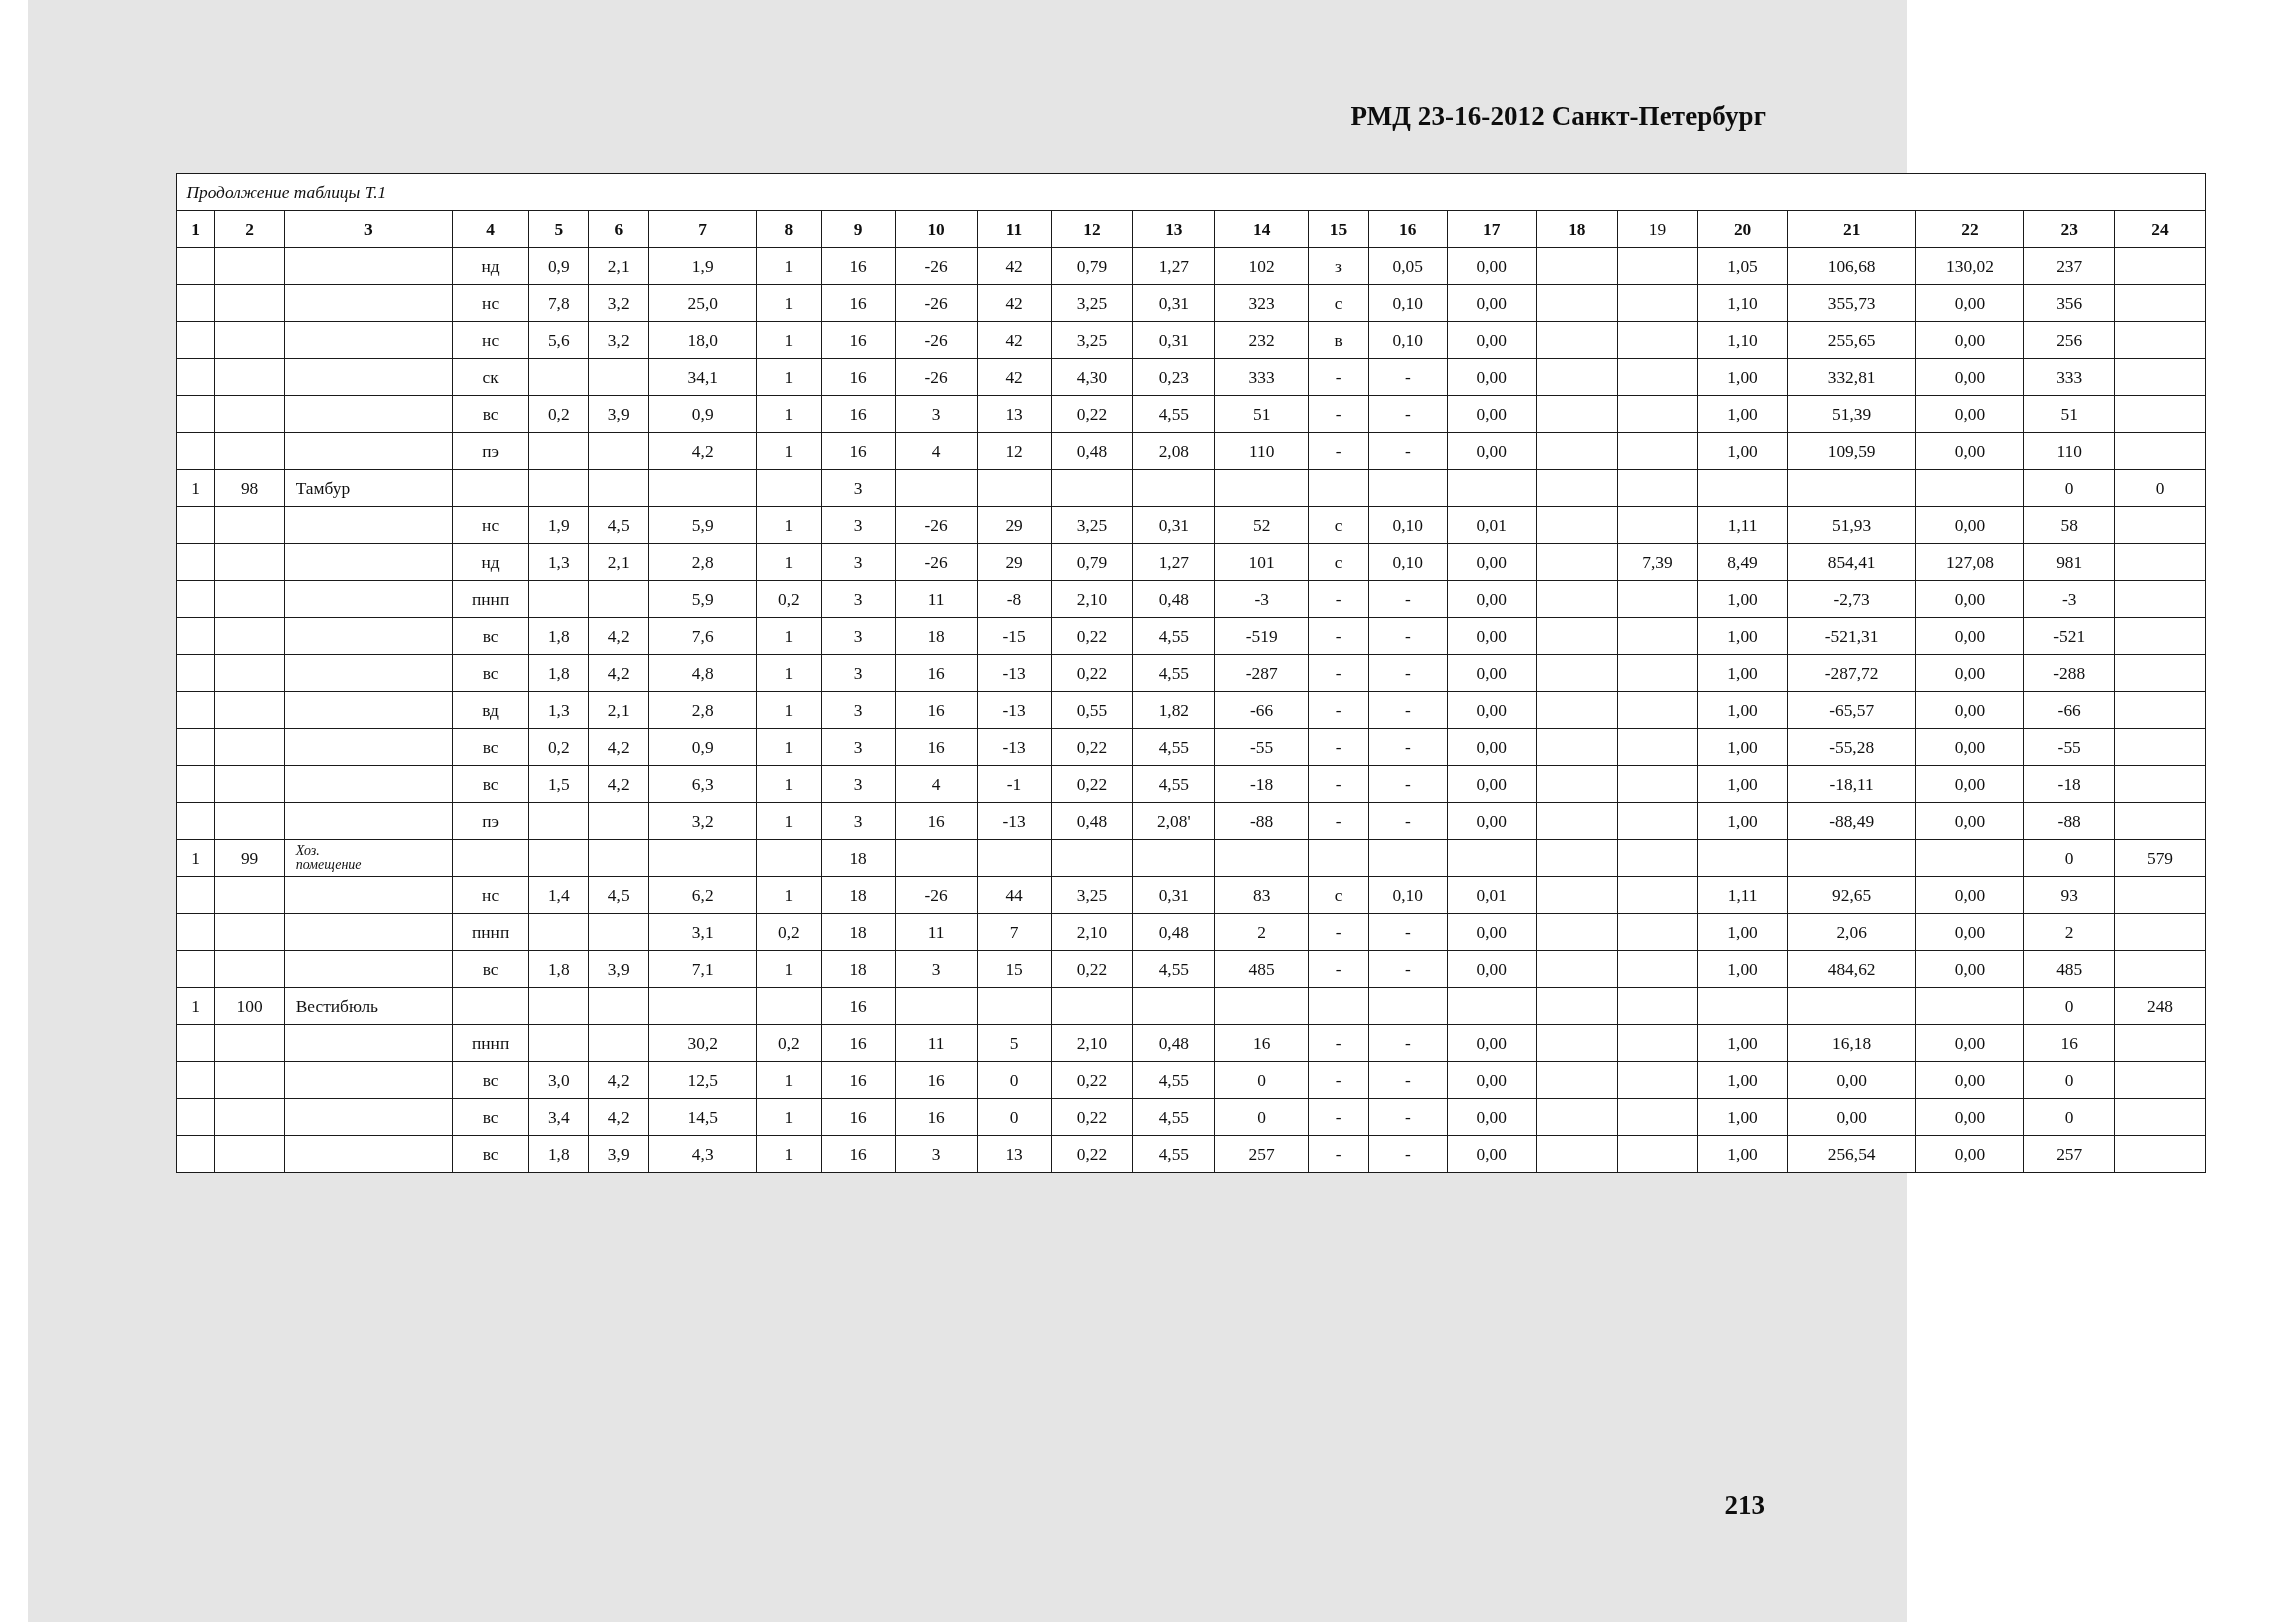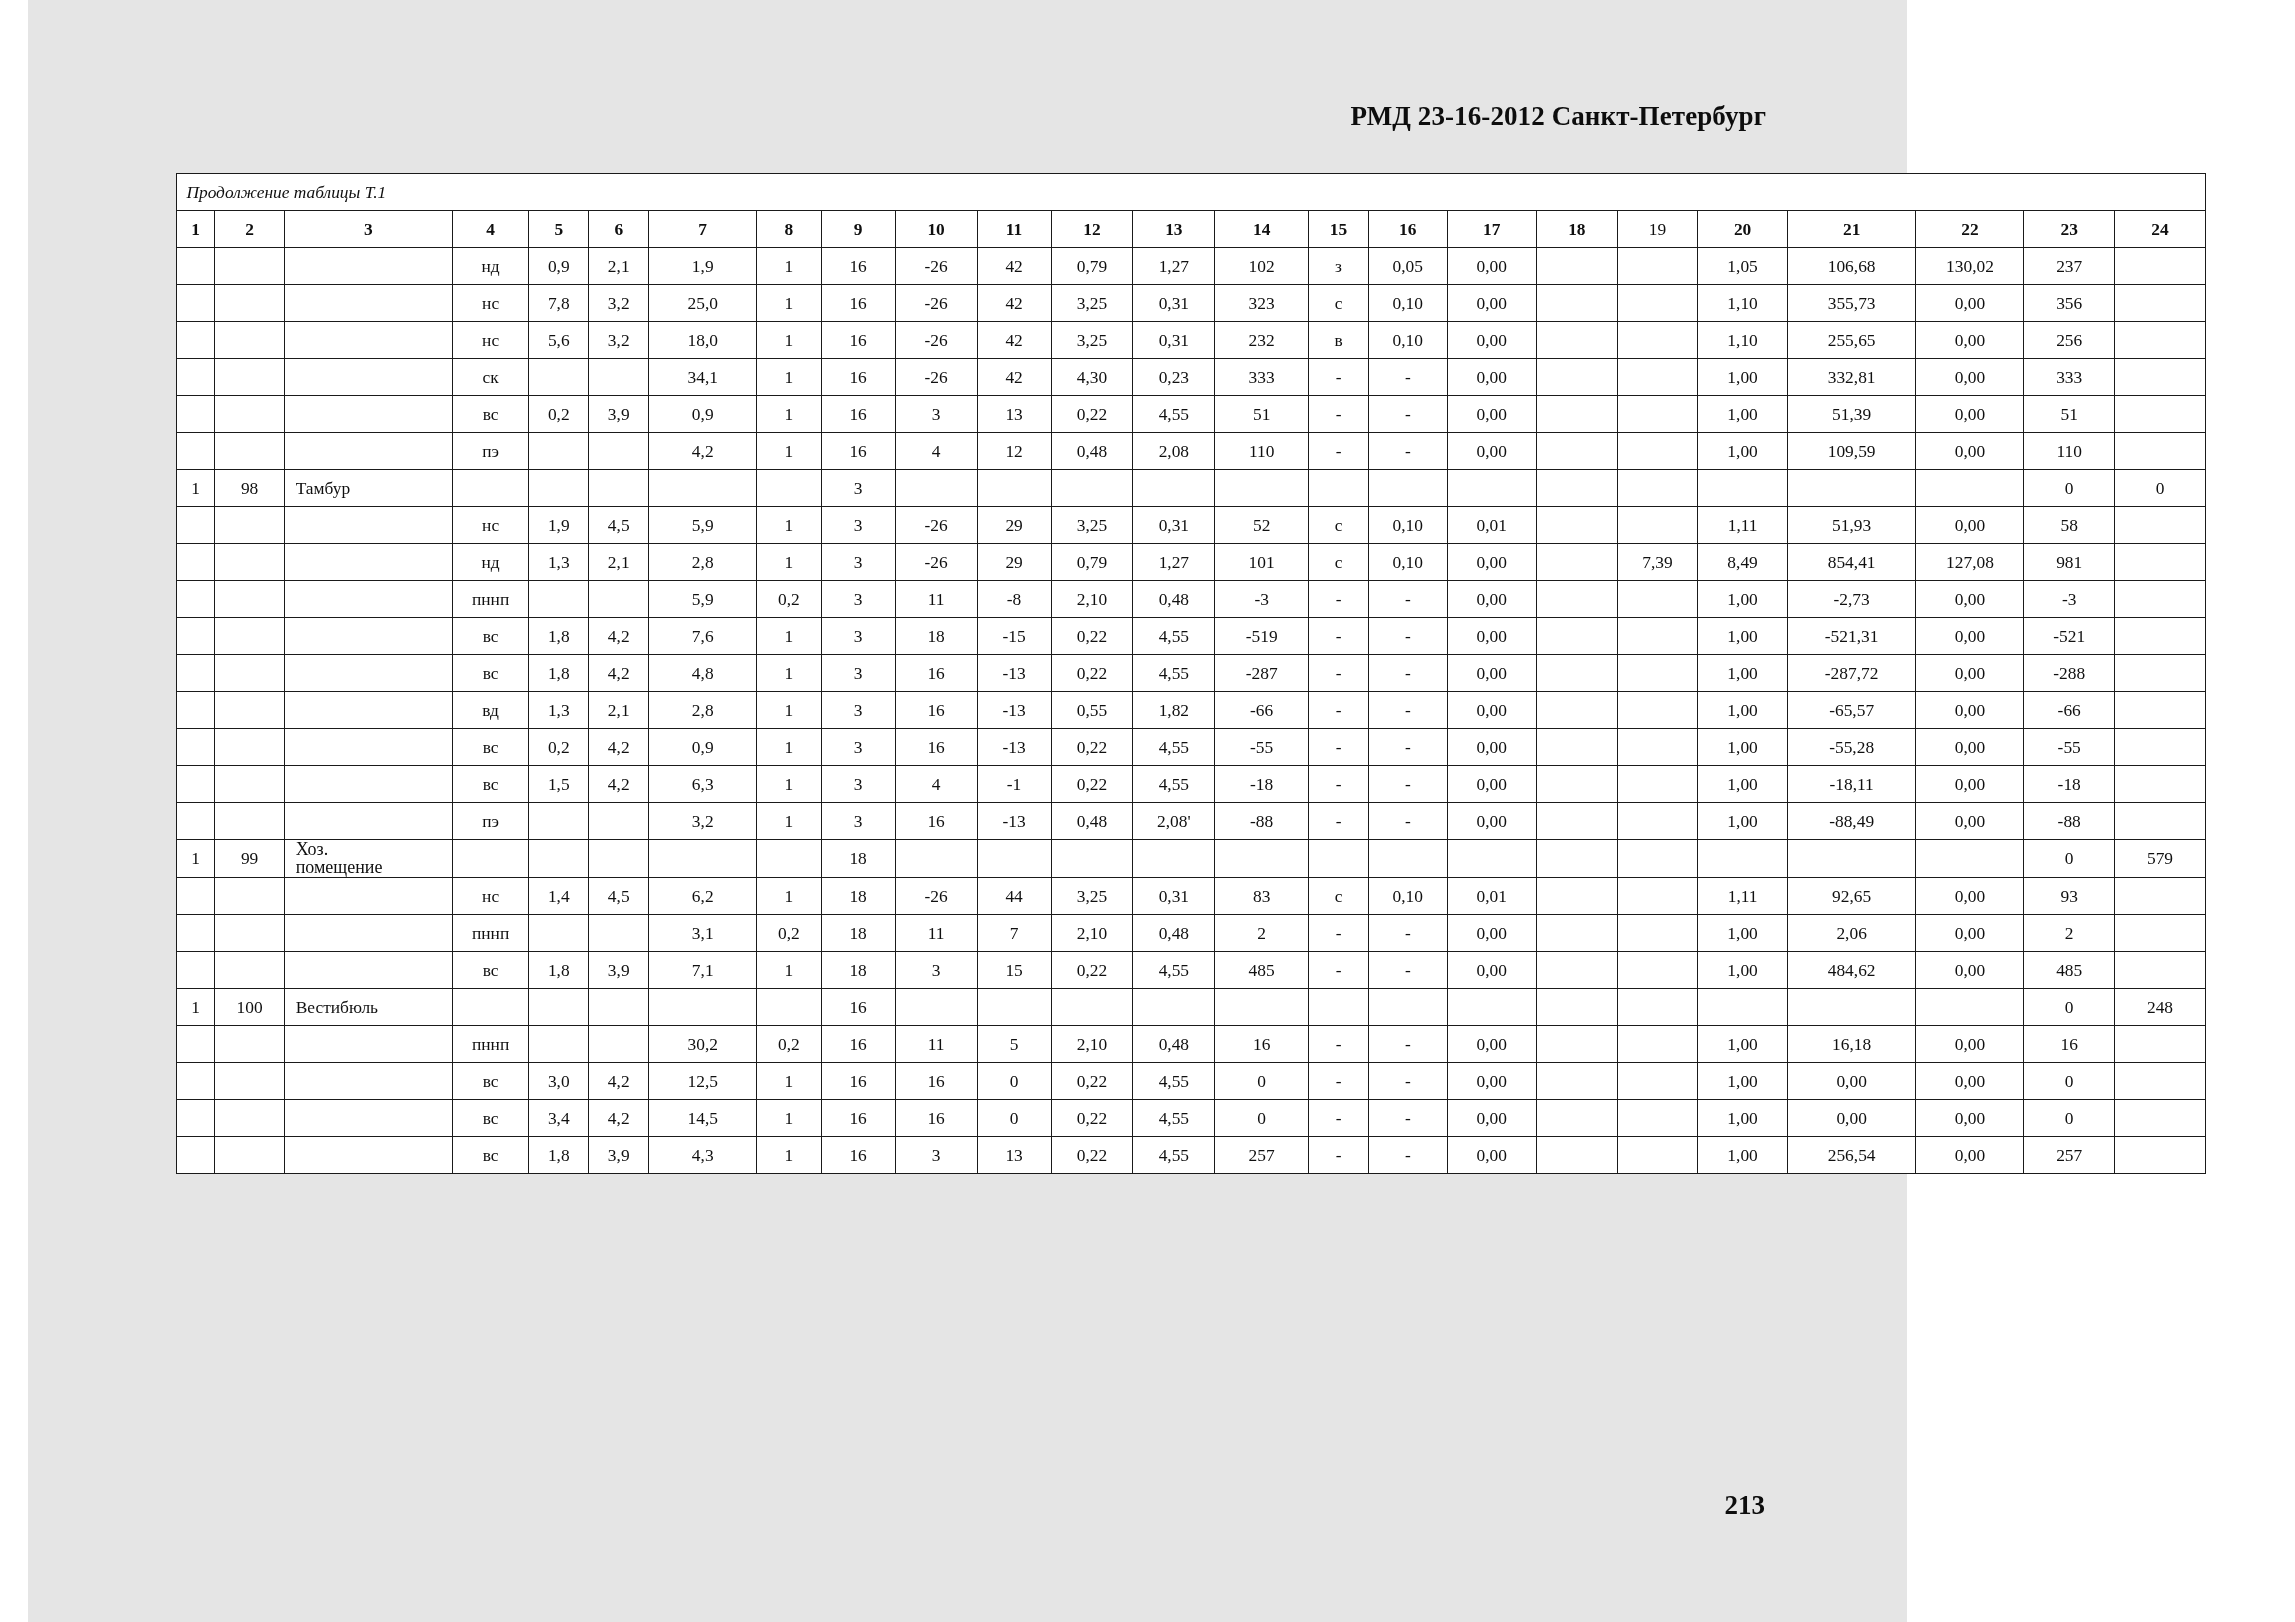--- a/index.html
+++ b/index.html
@@ -62,23 +62,24 @@
     font-size: 18px;
     padding-left: 9.4px !important;
     height: 35px;
   }
   td.name {
     text-align: left !important;
     padding-left: 10.7px !important;
     font-size: 18px;
   }
   td.name .small {
-    font-size: 18px;
+    font-size: 14px;
     display: block;
     line-height: 1.02;
+    font-style: italic;
   }
   td.bold {
     font-weight: bold;
   }
   .pagenum {
     position: absolute;
     right: 142px;
     bottom: 101px;
     font-size: 27px;
     font-weight: bold;

